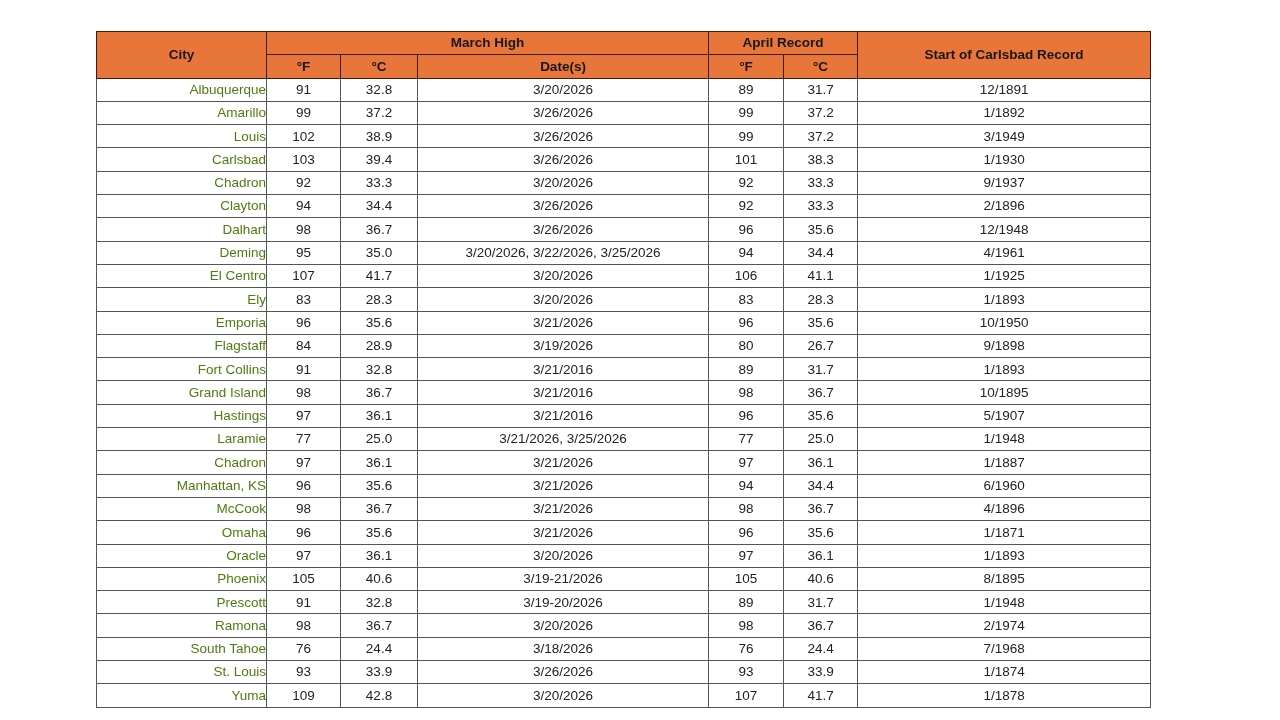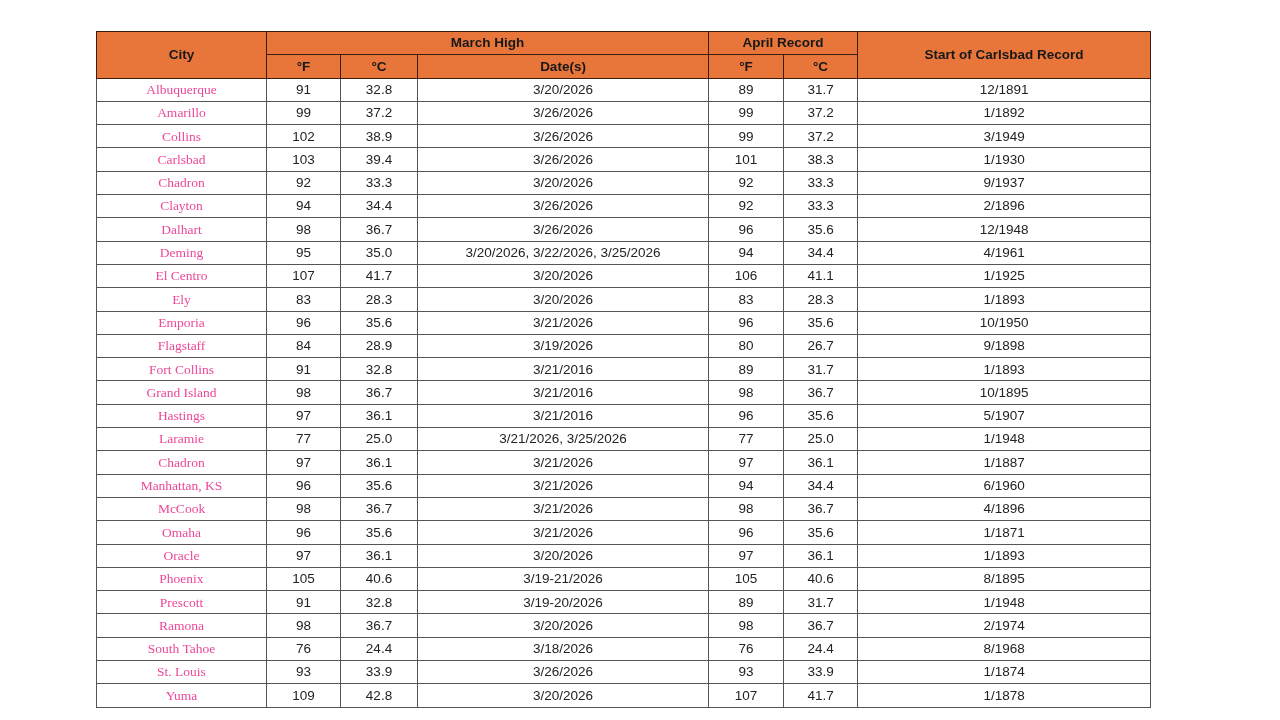--- a/index.html
+++ b/index.html
@@ -65,24 +65,23 @@
   }
   thead tr.g1 th.grp-city { height: 46.6px; }
   thead tr.g1 th { height: 23.3px; }
   thead tr.g2 th { height: 23.3px; }
 
   
   table.records tbody td {
     background: #ffffff;
   }
   td.city {
-    text-align: center;
+    text-align: right;
     padding-left: 5px;
-    color: #ec4899;
-    font-family: Liberation Serif, serif;
+    color: #4d7c0f;
   }
   td.num, td.date, td.start {
     text-align: center;
     color: #232323;
   }
   
   col.c-city   { width: 170px; }
   col.c-mf     { width: 74px;  }
   col.c-mc     { width: 77px;  }
   col.c-date   { width: 291px; }
@@ -135,21 +134,21 @@
           <tr>
             <td class="city">Amarillo</td>
             <td class="num">99</td>
             <td class="num">37.2</td>
             <td class="date">3/26/2026</td>
             <td class="num">99</td>
             <td class="num">37.2</td>
             <td class="start">1/1892</td>
           </tr>
           <tr>
-            <td class="city">Collins</td>
+            <td class="city">Louis</td>
             <td class="num">102</td>
             <td class="num">38.9</td>
             <td class="date">3/26/2026</td>
             <td class="num">99</td>
             <td class="num">37.2</td>
             <td class="start">3/1949</td>
           </tr>
           <tr>
             <td class="city">Carlsbad</td>
             <td class="num">103</td>
@@ -339,21 +338,21 @@
             <td class="num">36.7</td>
             <td class="start">2/1974</td>
           </tr>
           <tr>
             <td class="city">South Tahoe</td>
             <td class="num">76</td>
             <td class="num">24.4</td>
             <td class="date">3/18/2026</td>
             <td class="num">76</td>
             <td class="num">24.4</td>
-            <td class="start">8/1968</td>
+            <td class="start">7/1968</td>
           </tr>
           <tr>
             <td class="city">St. Louis</td>
             <td class="num">93</td>
             <td class="num">33.9</td>
             <td class="date">3/26/2026</td>
             <td class="num">93</td>
             <td class="num">33.9</td>
             <td class="start">1/1874</td>
           </tr>

